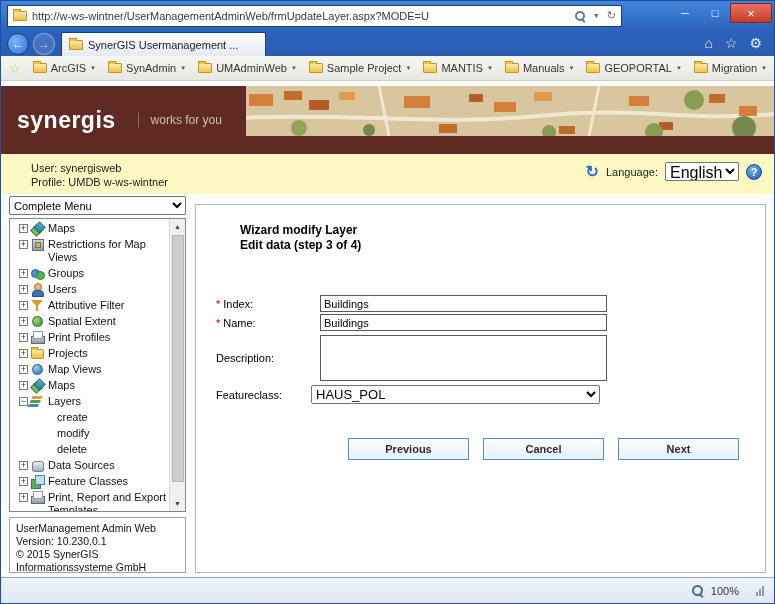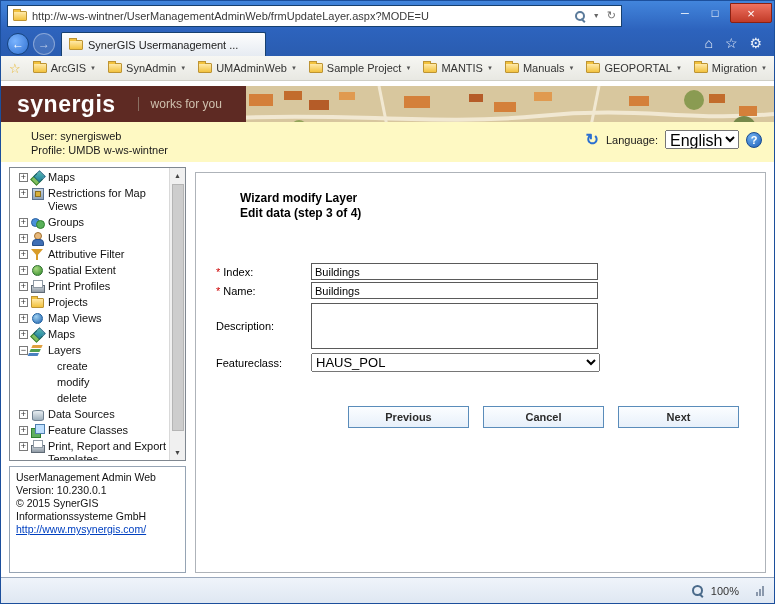--- a/index.html
+++ b/index.html
@@ -30,21 +30,21 @@
 
   
   .favbar { height: 25px; background: linear-gradient(#f7f7f3, #e8e8e2); border-bottom: 1px solid #cfcfc6; display: flex; align-items: center; padding: 0 6px; flex: none; font-size: 11px; color: #333; }
   .fav-star { color: #e8b62a; font-size: 13px; margin: 0 6px 0 2px; }
   .fav-item { display: flex; align-items: center; gap: 4px; padding: 2px 6px; white-space: nowrap; }
   .folder { width: 14px; height: 10px; background: linear-gradient(#ffe9a8, #f2c23e); border: 1px solid #bd9433; border-radius: 1px; position: relative; flex: none; }
   .folder::before { content: ""; position: absolute; top: -3px; left: -1px; width: 6px; height: 2px; background: #f2c23e; border: 1px solid #bd9433; border-bottom: none; }
   .caret { font-size: 6px; color: #555; }
 
   
-  .banner { height: 36px; margin-top: 5px; background: #5e2a23; position: relative; overflow: hidden; flex: none; }
+  .banner { height: 68px; margin-top: 5px; background: #5e2a23; position: relative; overflow: hidden; flex: none; }
   .banner svg { position: absolute; right: 0; top: 0; height: 50px; }
   .logo-area { position: absolute; left: 0; top: 0; bottom: 0; width: 245px; background: #5e2a23; display: flex; align-items: center; padding-left: 16px; z-index: 2; }
   .logo { color: #fff; font-size: 23px; font-weight: bold; letter-spacing: .5px; position: relative; }
   .tagline { color: #cfc0ae; font-size: 12px; border-left: 1px solid #8a6f62; padding-left: 12px; margin-left: 22px; }
 
   
   .userbar { height: 40px; padding: 7px 10px 0 30px; font-size: 11px; color: #1a1a1a; position: relative; flex: none; background: #fef9c3; }
   .userbar .line { line-height: 14px; }
   .ub-right { position: absolute; right: 12px; top: 8px; display: flex; align-items: center; gap: 7px; }
   .refresh-ic { color: #2a6fd0; font-size: 16px; font-weight: bold; line-height: 16px; }
@@ -95,21 +95,21 @@
 
   
   .main-panel { flex: 1; border: 1px solid #aeb3b9; margin-top: 8px; padding: 18px 20px; background: #fff; }
   .wizard-title { font-size: 12px; font-weight: bold; line-height: 15px; color: #000; margin-left: 24px; }
   .form { margin-top: 42px; }
   .frow { display: flex; margin-bottom: 2px; font-size: 11px; align-items: flex-start; color: #000; }
   .frow.center { align-items: center; }
   .flabel { width: 95px; flex: none; padding-top: 3px; }
   .frow.center .flabel { padding-top: 0; }
   .req { color: #cc0000; margin-right: 3px; }
-  .finput { width: 287px; height: 17px; border: 1px solid #5a5a5a; font-size: 11px; padding: 0 3px; font-family: inherit; color: #000; }
+  .finput { width: 287px; height: 17px; border: 1px solid #5a5a5a; font-size: 11px; padding: 0 3px; font-family: inherit; color: #000; margin-left: 9px; }
   textarea.finput { height: 46px; resize: none; }
   .fselect { width: 289px; height: 19px; font-size: 13px; font-family: Liberation Sans, sans-serif; }
   .btnrow { margin-top: 34px; display: flex; gap: 14px; padding-left: 132px; }
   .formbtn { width: 121px; height: 22px; background: linear-gradient(#fbfdff, #e7f0fa); border: 1px solid #5a8cba; font-size: 11px; font-weight: bold; color: #2b2b2b; font-family: inherit; }
 
   
   .statusbar { height: 26px; background: linear-gradient(#eff4fa, #dfe7f2); border-top: 1px solid #9aa8bc; display: flex; align-items: center; justify-content: flex-end; padding: 0 10px 0 8px; gap: 7px; font-size: 11px; color: #333; flex: none; }
   .mag2 { position: relative; width: 13px; height: 13px; }
   .mag2::before { content: ""; position: absolute; left: 1px; top: 1px; width: 7px; height: 7px; border: 2px solid #4a6a8a; border-radius: 50%; }
   .mag2::after { content: ""; position: absolute; left: 9px; top: 9px; width: 5px; height: 2px; background: #4a6a8a; transform: rotate(45deg); transform-origin: 0 0; }
@@ -243,20 +243,23 @@
       <select class="lang-select">
         <option>English</option>
       </select>
       <span class="help-ic">?</span>
     </div>
   </div>
 
   <div class="content">
 
     <div class="sidebar">
+      <select class="menu-select">
+        <option>Complete Menu</option>
+      </select>
 
       <div class="tree-box">
         <div class="tree">
           <div class="tree-row">
             <span class="expander">+</span>
             <span class="ti i-maps"></span>
             <span class="tlabel">Maps</span>
           </div>
           <div class="tree-row">
             <span class="expander">+</span>

